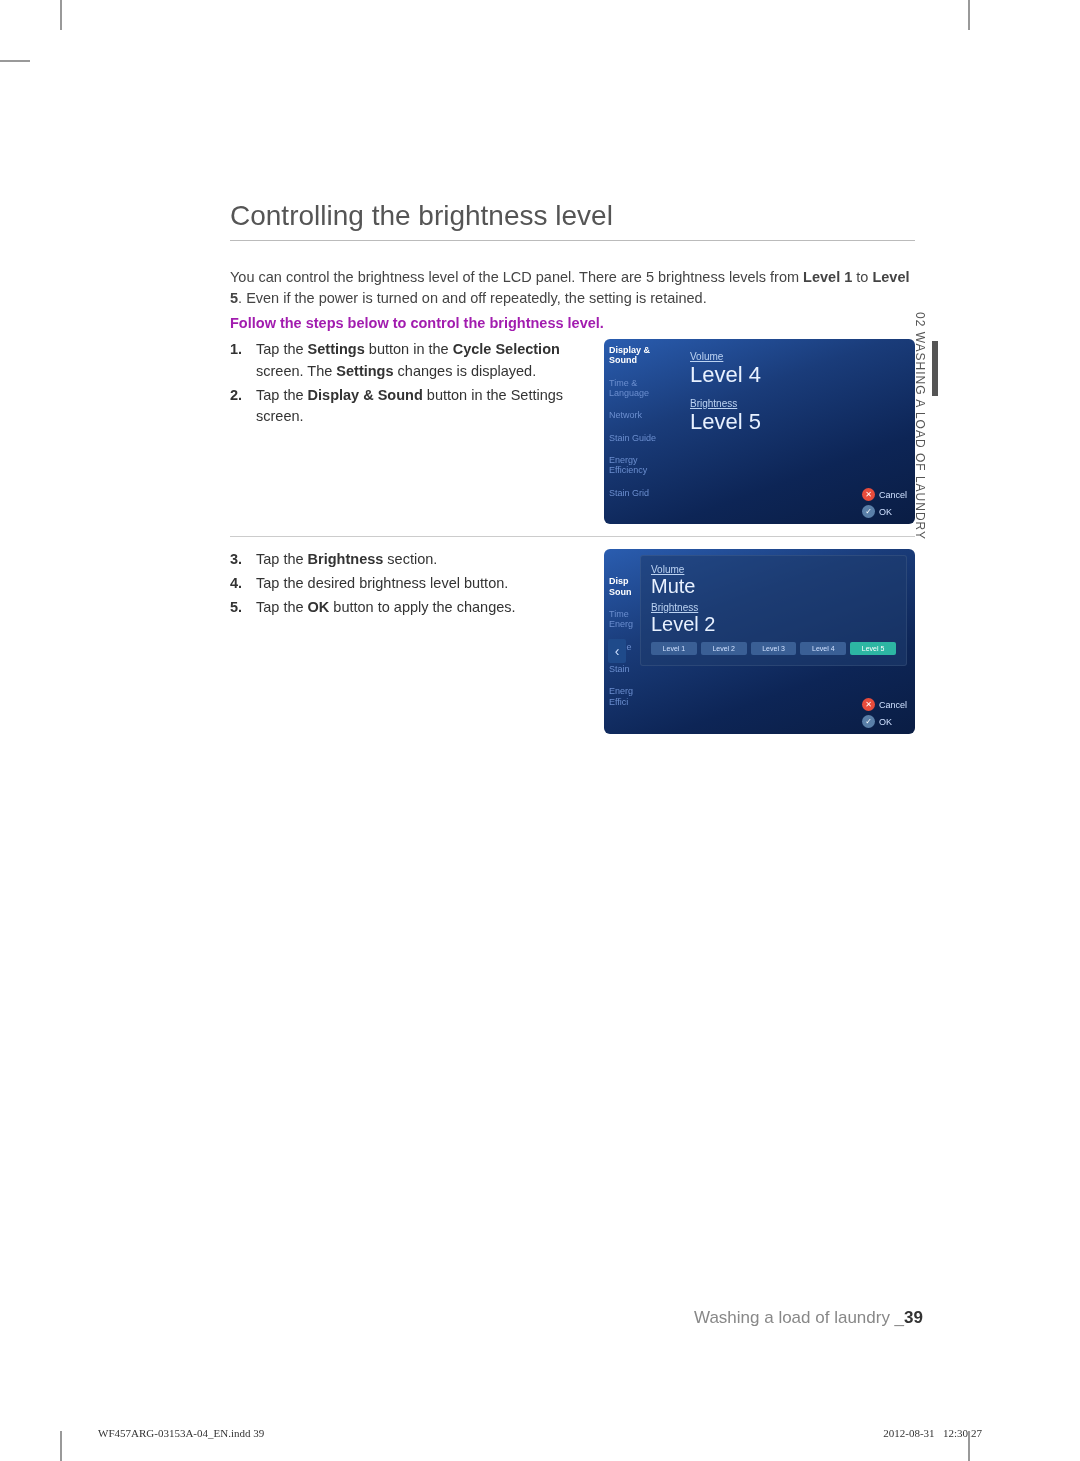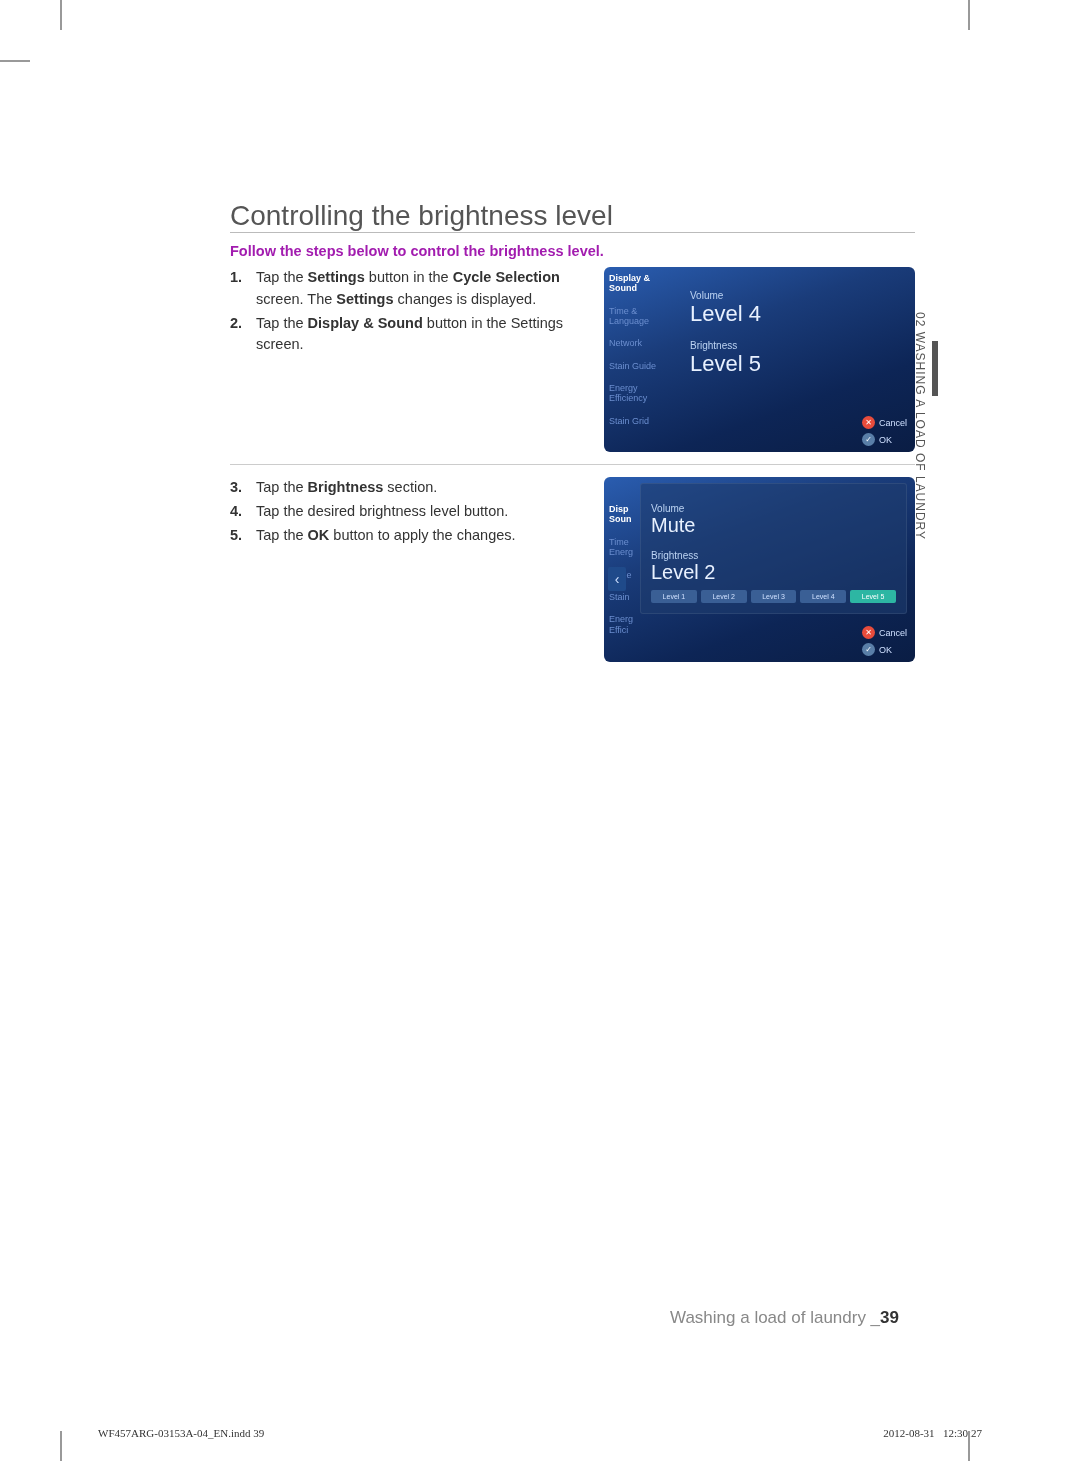--- a/index.html
+++ b/index.html
@@ -12,22 +12,23 @@
     color: #333;
   }
   .crop-top { position: absolute; top: 0; left: 60px; width: 2px; height: 30px; background: #999; }
   .crop-top2 { position: absolute; top: 0; left: 968px; width: 2px; height: 30px; background: #999; }
   .crop-left { position: absolute; top: 60px; left: 0; width: 30px; height: 2px; background: #999; }
   .page { position: absolute; left: 230px; top: 200px; width: 685px; }
   .heading {
     font-size: 28px;
     font-weight: 300;
     color: #555;
+    padding-bottom: 8px;
     border-bottom: 1px solid #bbb;
-    margin-bottom: 10px;
+    margin-bottom: 26px;
   }
   .intro { font-size: 14.5px; color: #444; line-height: 1.45; margin-bottom: 6px; }
   .bold { font-weight: 700; }
   .follow { font-size: 14.5px; font-weight: 700; color: #a21caf; margin-top: 6px; margin-bottom: 4px; }
   .block { display: flex; gap: 14px; margin-top: 8px; border-bottom: 1px solid #ccc; padding-bottom: 12px; margin-bottom: 12px; }
   .block.last { border-bottom: none; }
   .steps { width: 360px; font-size: 14.5px; color: #333; line-height: 1.5; }
   .steps ol { list-style: none; padding-left: 0; }
   .steps li { display: flex; gap: 8px; margin-bottom: 2px; }
   .steps li .num { font-weight: 700; min-width: 18px; }
@@ -39,21 +40,21 @@
     position: relative;
     overflow: hidden;
     display: flex;
     font-size: 10px;
     color: #cfe0ff;
   }
   .ss-sidebar { width: 72px; padding: 6px 5px; display: flex; flex-direction: column; gap: 12px; font-size: 9px; line-height: 1.15; }
   .ss-sidebar .active { color: #fff; font-weight: 700; }
   .ss-sidebar .dim { color: #6b8ecf; }
   .ss-main { flex: 1; padding: 10px 14px; }
-  .ss-label { font-size: 10px; color: #bcd3f2; margin-top: 13px; }
+  .ss-label { font-size: 10px; color: #bcd3f2; margin-top: 2px; text-decoration: underline; }
   .ss-value { font-size: 22px; color: #e8f1ff; font-weight: 300; margin-bottom: 10px; }
   .ss-buttons { position: absolute; right: 8px; bottom: 6px; display: flex; flex-direction: column; gap: 4px; }
   .ss-btn { display: flex; align-items: center; gap: 4px; font-size: 9px; color: #cfe0ff; }
   .ss-btn .circ {
     width: 13px; height: 13px; border-radius: 50%; display: flex; align-items: center; justify-content: center; font-size: 8px; color: #fff;
   }
   .circ.red { background: #e74c3c; }
   .circ.green { background: #5a7fa8; }
   .ss-panel {
     background: rgba(30,60,110,0.6);
@@ -81,21 +82,21 @@
   .side-tab {
     position: absolute; right: 145px; top: 306px; width: 30px; height: 330px;
     display: flex; flex-direction: column; align-items: center;
   }
   .side-tab .vtext {
     writing-mode: vertical-rl; font-size: 12px; letter-spacing: 1px;
     color: #555; font-weight: 400; padding: 6px 3px;
   }
   .side-tab .dark { position: absolute; right: -3px; top: 35px; width: 6px; height: 55px; background: #555; }
   .footer-title {
-    position: absolute; left: 214px; top: 1308px; width: 685px; text-align: right;
+    position: absolute; left: 238px; top: 1308px; width: 685px; text-align: right;
     font-size: 17px; color: #888;
   }
   .footer-title .pg { font-weight: 700; color: #333; }
   .slug {
     position: absolute; left: 98px; bottom: 22px; font-size: 11px; color: #333; font-family: "Times New Roman", serif; text-align: right;
   }
   .datestamp {
     position: absolute; right: 98px; bottom: 22px; font-size: 11px; color: #333; font-family: "Times New Roman", serif;
   }
   .crop-bl { position: absolute; bottom: 0; left: 60px; width: 2px; height: 30px; background: #999; }
@@ -104,20 +105,23 @@
 </head>
 <body>
 
 <div class="crop-top"></div>
 <div class="crop-top2"></div>
 <div class="crop-left"></div>
 
 <div class="page">
   <h2 class="heading">Controlling the brightness level</h2>
 
+  <p class="intro">
+    <span>You can control the brightness level of the LCD panel. There are 5 brightness levels from </span><span class="bold">Level 1</span><span> to </span><span class="bold">Level 5</span><span>. Even if the power is turned on and off repeatedly, the setting is retained.</span>
+  </p>
   <p class="follow">Follow the steps below to control the brightness level.</p>
 
   <div class="block">
     <div class="steps">
       <ol>
         <li>
           <span class="num">1.</span>
           <span>
             <span>Tap the </span><span class="bold">Settings</span><span> button in the </span><span class="bold">Cycle Selection</span><span> screen. The </span><span class="bold">Settings</span><span> changes is displayed.</span>
           </span>

